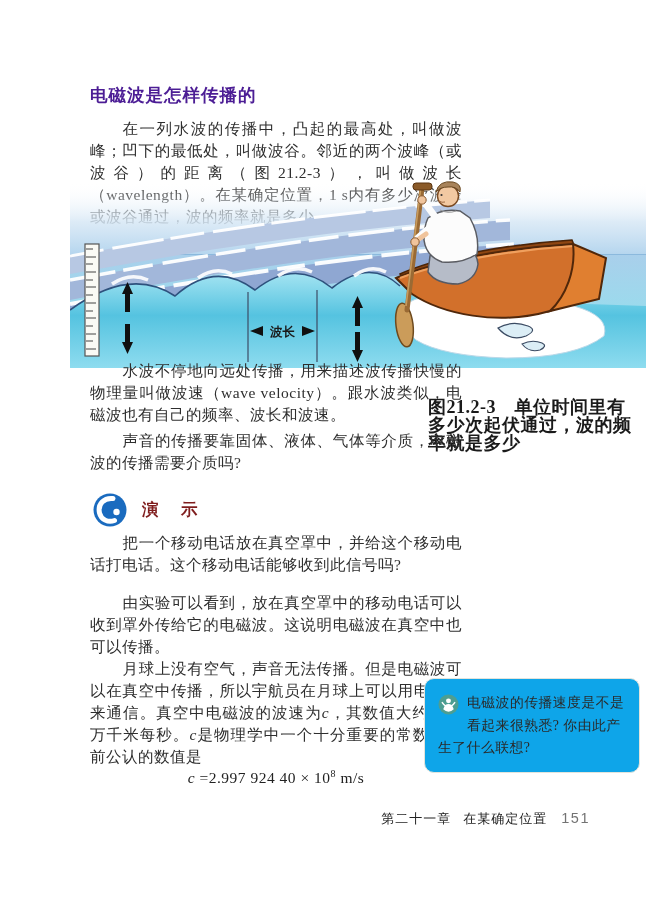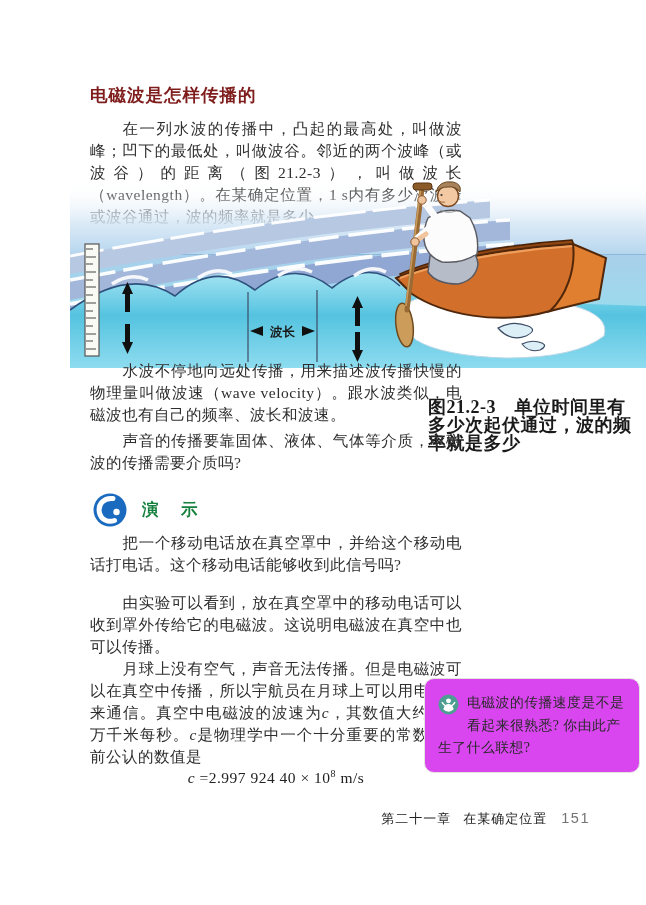--- a/index.html
+++ b/index.html
@@ -4,21 +4,21 @@
 <style>
   html,body{margin:0;padding:0;background:#e9e9e9;}
   .page{
     position:relative;width:646px;height:905px;background:#ffffff;
     font-family:"Liberation Serif","DejaVu Serif",serif;color:#2e2e2e;
     overflow:hidden;margin:0 auto;
   }
   .heading{
     position:absolute;left:90px;top:68px;
     font-family:"Liberation Sans","DejaVu Sans",sans-serif;
-    font-size:17.5px;font-weight:bold;color:#7f1d1d;letter-spacing:1px;text-align:right;
+    font-size:17.5px;font-weight:bold;color:#4c1d95;letter-spacing:1px;text-align:right;
   }
   .para{
     position:absolute;left:90px;width:372px;
     font-size:15.5px;line-height:22px;letter-spacing:.5px;
     text-align:justify;text-indent:2.1em;margin:0;
   }
   .p-intro{top:118px;}
   .p-wavespeed{top:360px;}
   .p-sound{top:430px;}
   .p-demo{top:532px;}
@@ -34,27 +34,27 @@
   .figure-wrap{position:absolute;left:70px;top:178px;width:596px;height:190px;}
   .fig-caption{
     position:absolute;left:428px;top:398px;width:210px;margin:0;
     font-size:18px;font-weight:bold;line-height:18px;color:#1a1a1a;
     letter-spacing:.5px;
   }
   
   .demo-header{position:absolute;left:92px;top:492px;display:flex;align-items:center;}
   .demo-icon{width:36px;height:36px;display:block;}
   .demo-label{
-    margin-left:14px;font-size:16.5px;font-weight:bold;color:#15803d;
+    margin-left:14px;font-size:16.5px;font-weight:bold;color:#7f1d1d;
     letter-spacing:9px;font-family:"Liberation Sans","DejaVu Sans",sans-serif;
   }
   
   .think-box{
     position:absolute;left:424px;top:678px;width:216px;box-sizing:border-box;
-    background:#d946ef;border:1px solid #e2e4dc;border-radius:10px;
+    background:#0ea5e9;border:1px solid #e2e4dc;border-radius:10px;
     padding:13px 12px 12px 13px;
     font-size:13.8px;line-height:22.5px;color:#2a2a2a;letter-spacing:.5px;
   }
   .think-icon{width:21px;height:21px;float:left;margin:2px 8px 2px 0;}
   .footer{
     position:absolute;left:280px;top:810px;width:310px;text-align:right;
     font-size:13px;color:#222;letter-spacing:1px;
   }
   .footer .sect{margin-left:12px;}
   .footer .pgnum{

